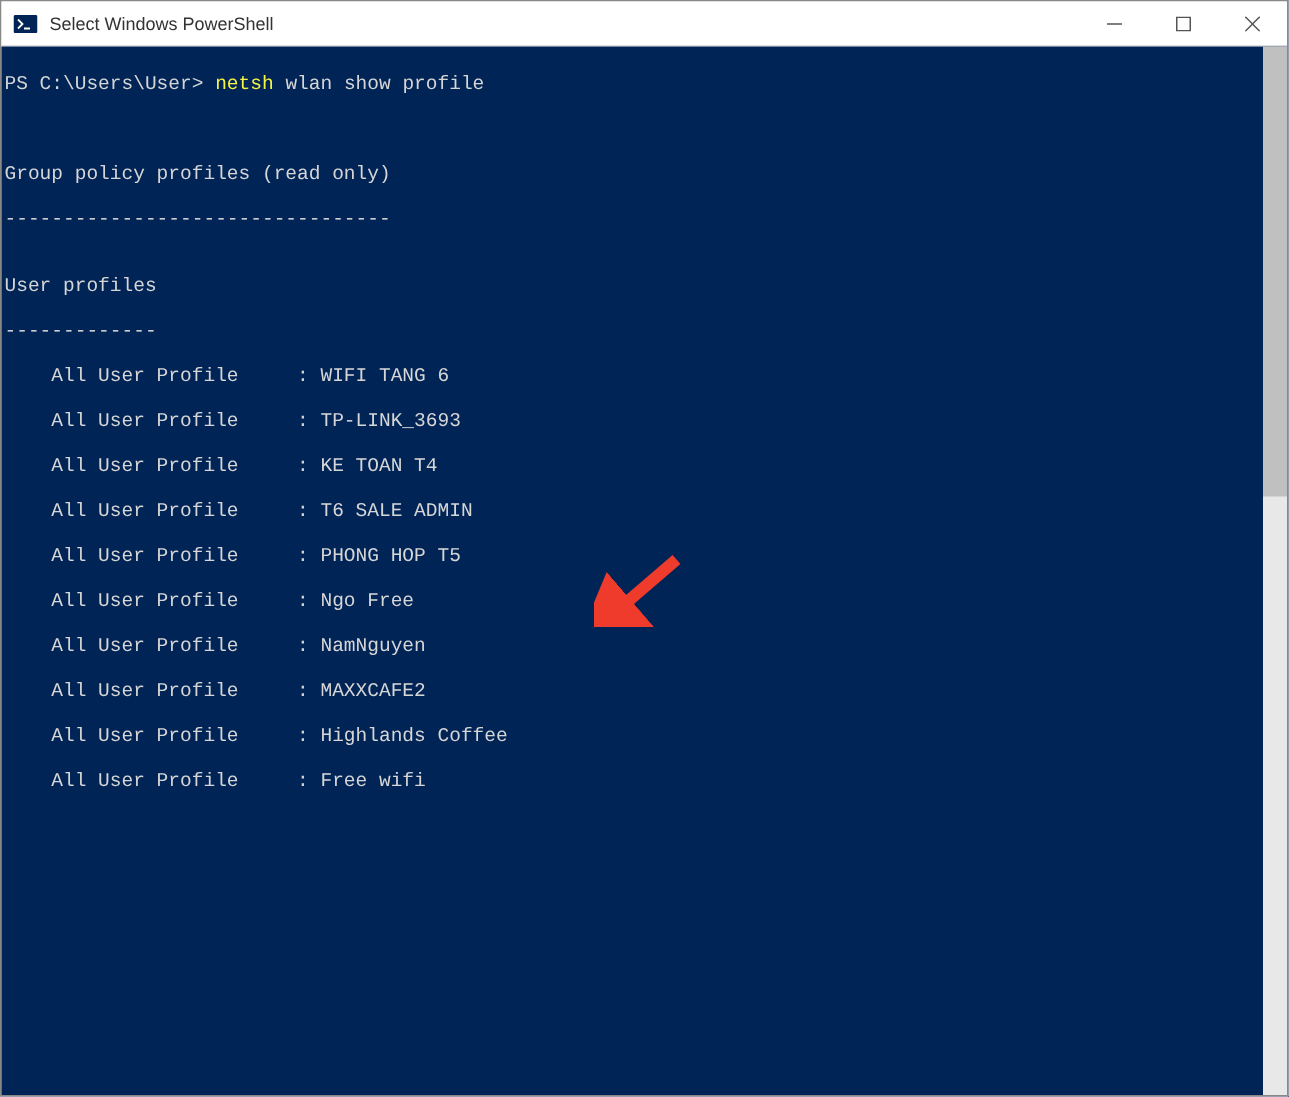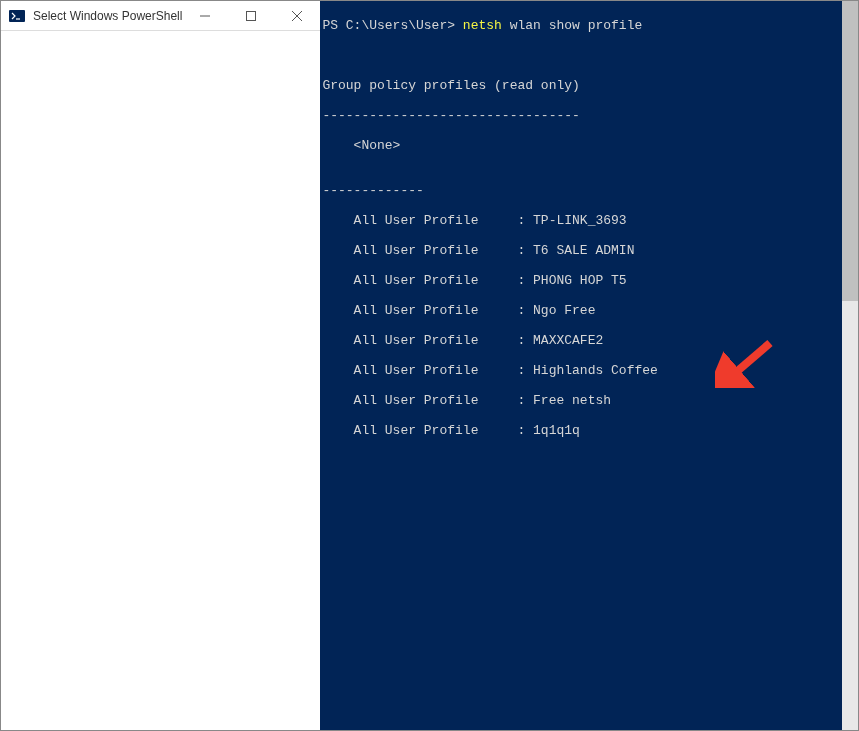--- a/index.html
+++ b/index.html
@@ -9,21 +9,21 @@
     width: 859px;
     height: 731px;
     overflow: hidden;
   }
   .window {
     width: 859px;
     height: 731px;
     background: #fff;
     border: 1px solid #888;
     display: flex;
-    flex-direction: row;
+    flex-direction: column;
   }
   .titlebar {
     height: 30px;
     background: #ffffff;
     display: flex;
     align-items: center;
     border-bottom: 1px solid #ddd;
     font-family: 'Segoe UI', Tahoma, sans-serif;
     font-size: 12px;
     color: #333;
@@ -124,31 +124,33 @@
       </div>
     </div>
   </div>
 
   <div class="terminal">
 <div class="line"><span>PS C:\Users\User&gt; </span><span class="cmd-yellow">netsh </span><span>wlan show profile</span></div>
 <div class="line"></div>
 <div class="line"></div>
 <div class="line">Group policy profiles (read only)</div>
 <div class="line">---------------------------------</div>
-<div class="line">    &lt;None&gt;</div>
 <div class="line"></div>
+<div class="line">User profiles</div>
 <div class="line">-------------</div>
+<div class="line"><span>    All User Profile     : </span><span>WIFI TANG 6</span></div>
 <div class="line"><span>    All User Profile     : </span><span>TP-LINK_3693</span></div>
+<div class="line"><span>    All User Profile     : </span><span>KE TOAN T4</span></div>
 <div class="line"><span>    All User Profile     : </span><span>T6 SALE ADMIN</span></div>
 <div class="line"><span>    All User Profile     : </span><span>PHONG HOP T5</span></div>
 <div class="line"><span>    All User Profile     : </span><span>Ngo Free</span></div>
+<div class="line"><span>    All User Profile     : </span><span>NamNguyen</span></div>
 <div class="line"><span>    All User Profile     : </span><span>MAXXCAFE2</span></div>
 <div class="line"><span>    All User Profile     : </span><span>Highlands Coffee</span></div>
-<div class="line"><span>    All User Profile     : </span><span>Free netsh</span></div>
-<div class="line"><span>    All User Profile     : </span><span>1q1q1q</span></div>
+<div class="line"><span>    All User Profile     : </span><span>Free wifi</span></div>
 <div class="line"></div>
 
 <div class="line"></div>
 
 
 <div class="line"></div>
 
 <div class="line"></div>
 
 

